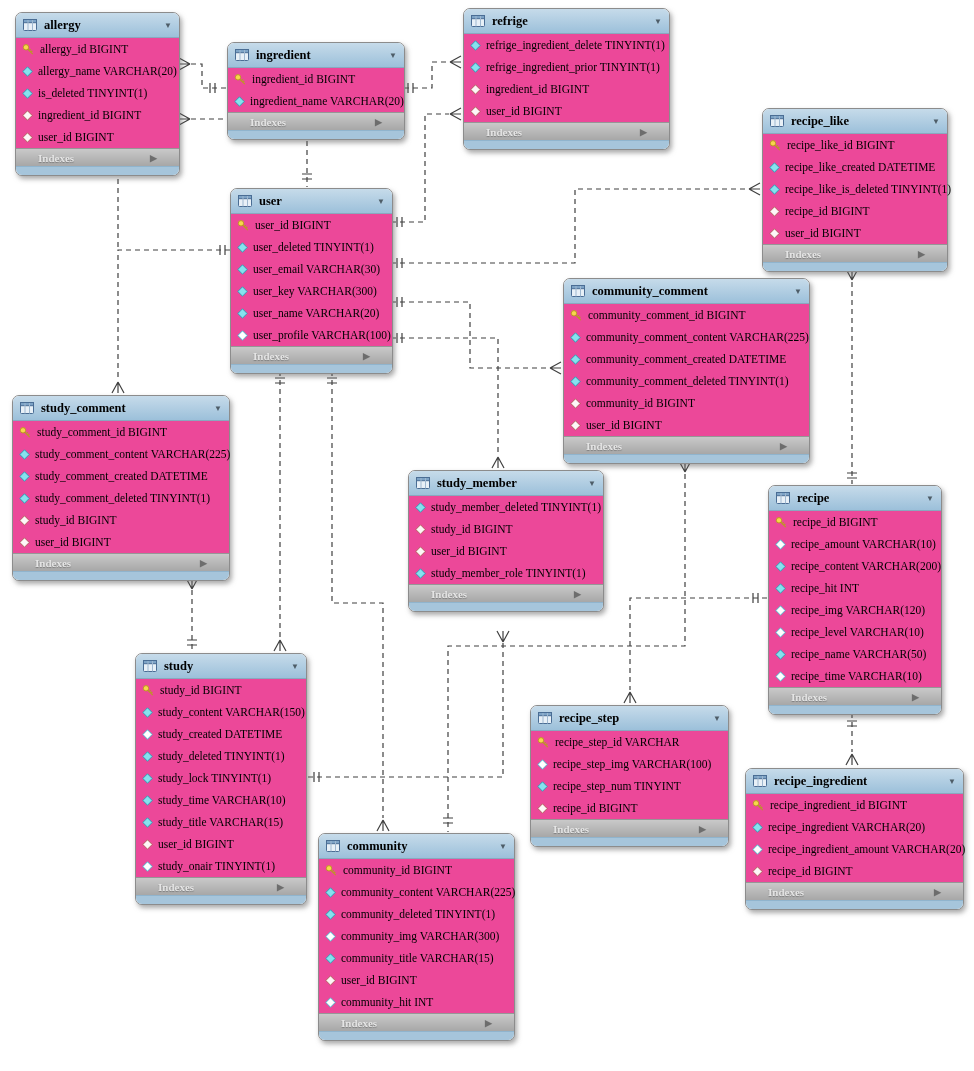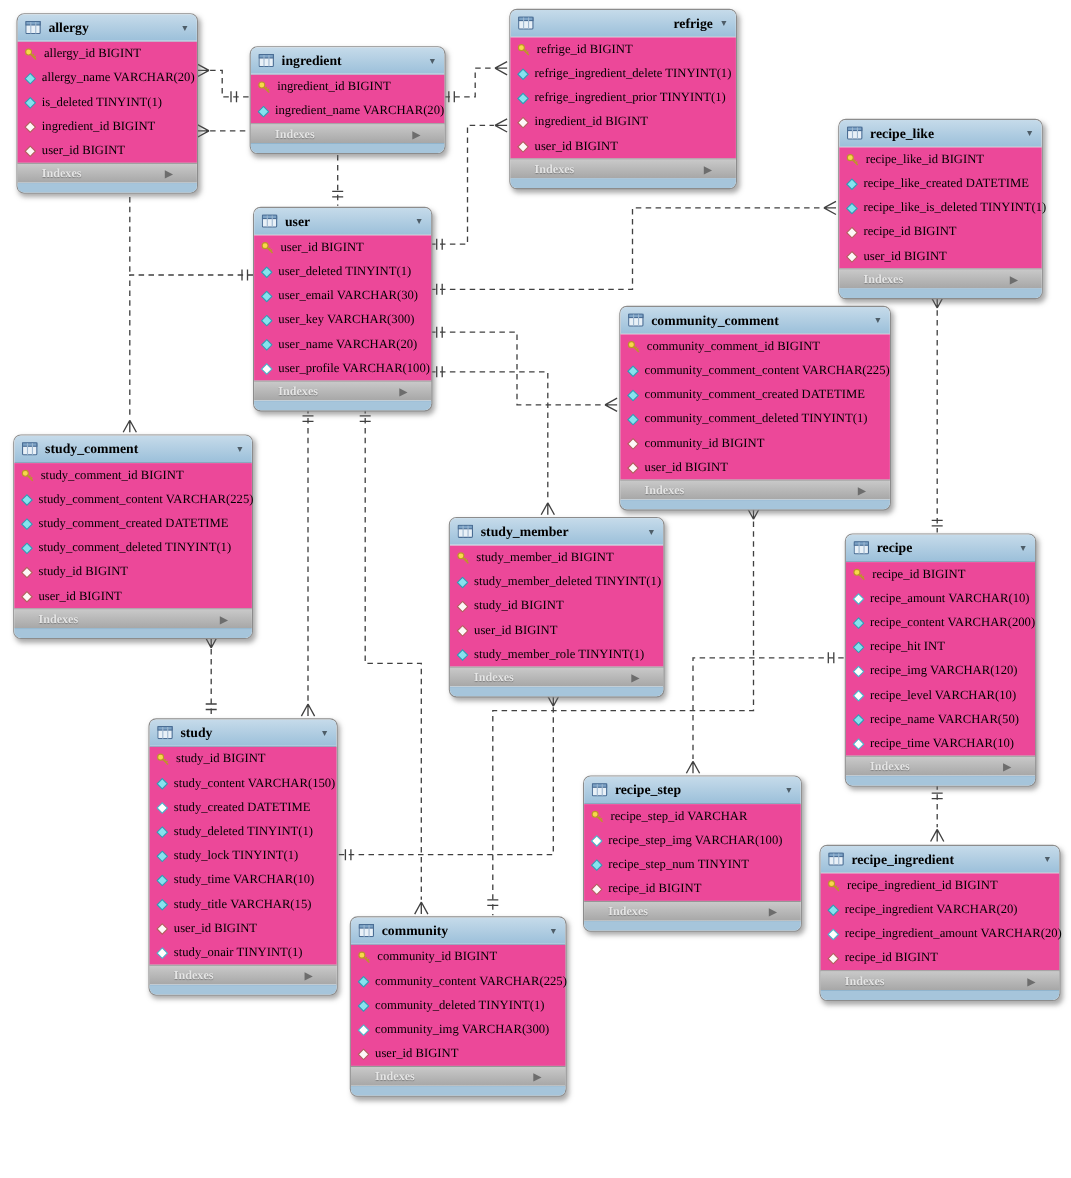--- a/index.html
+++ b/index.html
@@ -176,45 +176,36 @@
             </span>
             <span>ingredient_name VARCHAR(20)</span>
           </div>
         </div>
         <div class="idx">
           <span>Indexes</span>
           <span class="arr">▶</span>
         </div>
         <div class="strip"></div>
       </div>
-      <div class="tbl" style="left: 463px; top: 8px; width: 205px; text-align: right;">
+      <div class="tbl" style="left: 463px; top: 8px; width: 205px;">
         <div class="ttl">
           <span class="fic">
             <svg width="15" height="12" viewBox="0 0 15 12">
               <rect x="0.5" y="0.5" width="13" height="11" rx="1" fill="#e8f0f7" stroke="#4a6d94"></rect>
               <rect x="0.5" y="0.5" width="13" height="3.2" fill="#7da3c6" stroke="#4a6d94"></rect>
               <line x1="5" y1="1" x2="5" y2="11.5" stroke="#9fb8d0"></line>
               <line x1="9.5" y1="1" x2="9.5" y2="11.5" stroke="#9fb8d0"></line>
             </svg>
           </span>
           <span class="ttx">refrige</span>
           <span class="tarr">▼</span>
         </div>
         <div class="rows">
           <div class="frow">
             <span class="fic">
-              <svg width="13" height="13" viewBox="0 0 13 13">
-                <circle cx="4" cy="4.3" r="2.7" fill="#f8d84a" stroke="#bd9627"></circle>
-                <path d="M5.9 6.2 L10.8 11.1 M8.9 9.2 L10.3 7.8 M7.3 7.6 L8.7 6.2" stroke="#bd9627" stroke-width="1.3" fill="none"></path>
-              </svg>
-            </span>
-            <span>refrige_id BIGINT</span>
-          </div>
-          <div class="frow">
-            <span class="fic">
               <svg width="11" height="11" viewBox="0 0 11 11">
                 <polygon points="5.5,0.8 10.2,5.5 5.5,10.2 0.8,5.5" fill="#86e2ee" stroke="#2f9db4"></polygon>
               </svg>
             </span>
             <span>refrige_ingredient_delete TINYINT(1)</span>
           </div>
           <div class="frow">
             <span class="fic">
               <svg width="11" height="11" viewBox="0 0 11 11">
                 <polygon points="5.5,0.8 10.2,5.5 5.5,10.2 0.8,5.5" fill="#86e2ee" stroke="#2f9db4"></polygon>
@@ -526,29 +517,20 @@
               <line x1="5" y1="1" x2="5" y2="11.5" stroke="#9fb8d0"></line>
               <line x1="9.5" y1="1" x2="9.5" y2="11.5" stroke="#9fb8d0"></line>
             </svg>
           </span>
           <span class="ttx">study_member</span>
           <span class="tarr">▼</span>
         </div>
         <div class="rows">
           <div class="frow">
             <span class="fic">
-              <svg width="13" height="13" viewBox="0 0 13 13">
-                <circle cx="4" cy="4.3" r="2.7" fill="#f8d84a" stroke="#bd9627"></circle>
-                <path d="M5.9 6.2 L10.8 11.1 M8.9 9.2 L10.3 7.8 M7.3 7.6 L8.7 6.2" stroke="#bd9627" stroke-width="1.3" fill="none"></path>
-              </svg>
-            </span>
-            <span>study_member_id BIGINT</span>
-          </div>
-          <div class="frow">
-            <span class="fic">
               <svg width="11" height="11" viewBox="0 0 11 11">
                 <polygon points="5.5,0.8 10.2,5.5 5.5,10.2 0.8,5.5" fill="#86e2ee" stroke="#2f9db4"></polygon>
               </svg>
             </span>
             <span>study_member_deleted TINYINT(1)</span>
           </div>
           <div class="frow">
             <span class="fic">
               <svg width="11" height="11" viewBox="0 0 11 11">
                 <polygon points="5.5,0.8 10.2,5.5 5.5,10.2 0.8,5.5" fill="#fdf7f7" stroke="#b2605e"></polygon>
@@ -856,24 +838,40 @@
             <span class="fic">
               <svg width="11" height="11" viewBox="0 0 11 11">
                 <polygon points="5.5,0.8 10.2,5.5 5.5,10.2 0.8,5.5" fill="#ffffff" stroke="#49b6ca"></polygon>
               </svg>
             </span>
             <span>community_img VARCHAR(300)</span>
           </div>
           <div class="frow">
             <span class="fic">
               <svg width="11" height="11" viewBox="0 0 11 11">
+                <polygon points="5.5,0.8 10.2,5.5 5.5,10.2 0.8,5.5" fill="#86e2ee" stroke="#2f9db4"></polygon>
+              </svg>
+            </span>
+            <span>community_title VARCHAR(15)</span>
+          </div>
+          <div class="frow">
+            <span class="fic">
+              <svg width="11" height="11" viewBox="0 0 11 11">
                 <polygon points="5.5,0.8 10.2,5.5 5.5,10.2 0.8,5.5" fill="#fdf7f7" stroke="#b2605e"></polygon>
               </svg>
             </span>
             <span>user_id BIGINT</span>
+          </div>
+          <div class="frow">
+            <span class="fic">
+              <svg width="11" height="11" viewBox="0 0 11 11">
+                <polygon points="5.5,0.8 10.2,5.5 5.5,10.2 0.8,5.5" fill="#ffffff" stroke="#49b6ca"></polygon>
+              </svg>
+            </span>
+            <span>community_hit INT</span>
           </div>
         </div>
         <div class="idx">
           <span>Indexes</span>
           <span class="arr">▶</span>
         </div>
         <div class="strip"></div>
       </div>
       <div class="tbl" style="left: 745px; top: 768px; width: 217px;">
         <div class="ttl">

